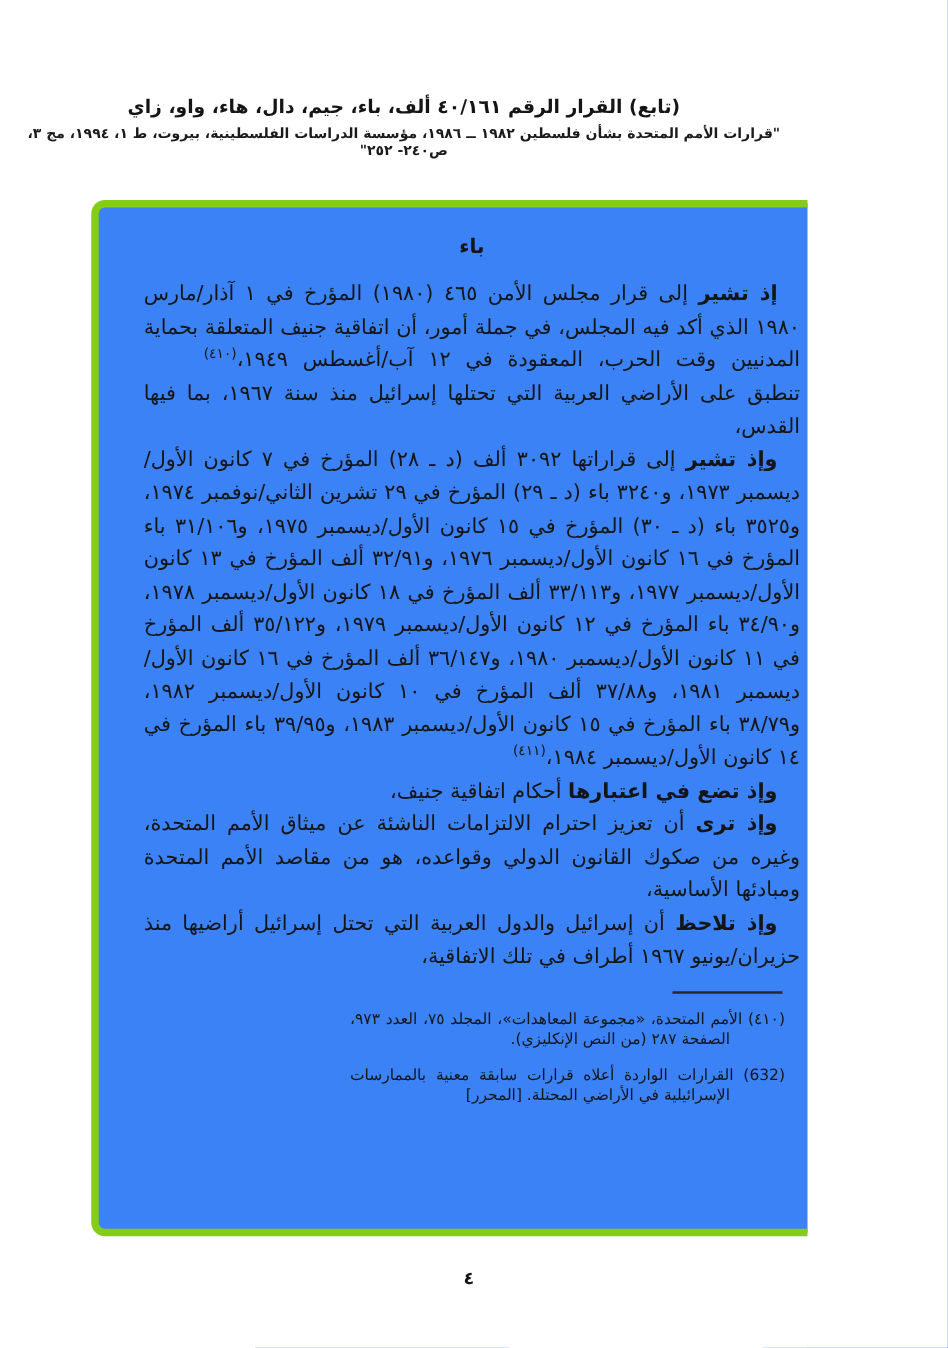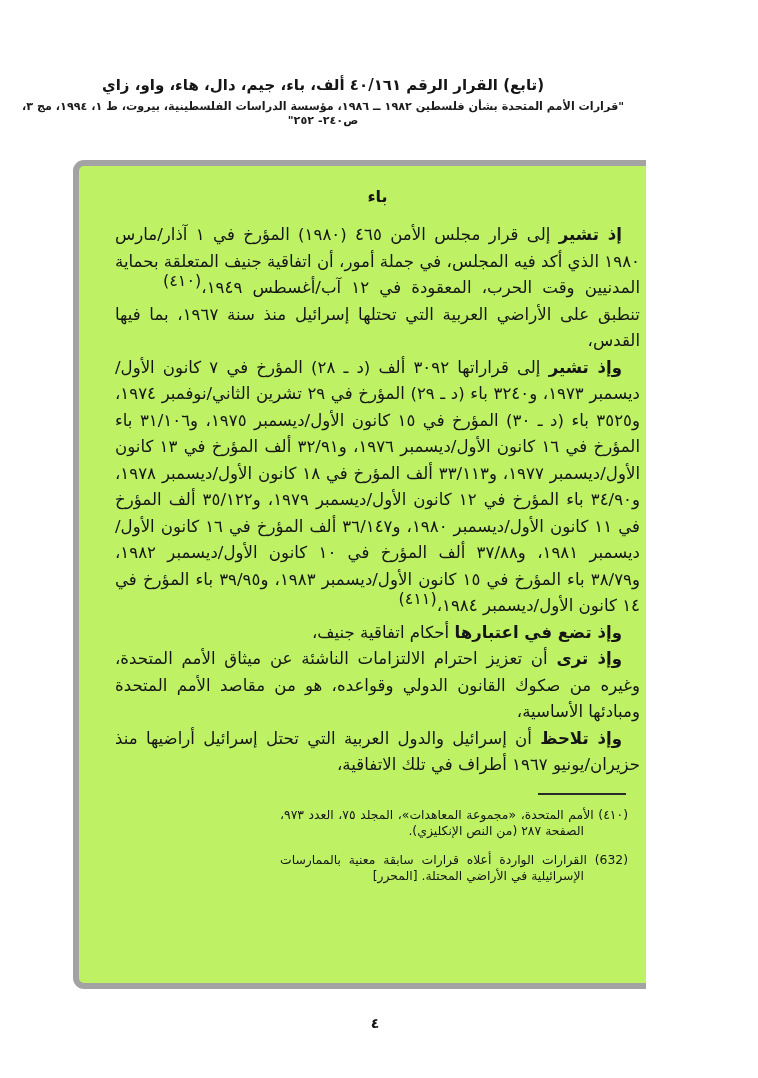--- a/index.html
+++ b/index.html
@@ -5,29 +5,29 @@
   html,body { margin:0; padding:0; background:#ffffff; }
   .page {
     position:relative; width:646px; height:1078px; background:#ffffff;
     font-family:"DejaVu Sans", sans-serif; color:#151515; overflow:hidden;
   }
   .header { text-align:center; padding-top:76px; direction:rtl; }
   .header-line1 { font-size:15px; font-weight:bold; line-height:19px; letter-spacing:0.2px; }
   .header-line2 { font-size:11.2px; font-weight:bold; line-height:14px; margin-top:5px; color:#1b1b1b; }
   .green-box {
     box-sizing:border-box; width:604px; height:829px;
-    margin:32px 0 0 73px; border:6px solid #a3a3a3; border-radius:11px;
-    background:#bef264; overflow:hidden;
+    margin:32px 0 0 73px; border:6px solid #84cc16; border-radius:11px;
+    background:#3b82f6; overflow:hidden;
   }
   .content { direction:rtl; padding:18px 31px 0 36px; text-align:justify; }
   .section-heading { text-align:center; font-weight:bold; font-size:16px; line-height:26px; margin-bottom:12px; }
   .content p { margin:0; font-size:16.6px; line-height:26.5px; text-indent:18px; }
   .opening { font-weight:bold; }
   .lead { font-weight:bold; }
-  sup.fn-ref { font-size:16px; line-height:0; vertical-align:super;margin-left:48px; }
+  sup.fn-ref { font-size:11px; line-height:0; vertical-align:super;margin-left:48px; }
   .fn-divider {
     width:88px; height:0; border-top:2px solid #2a2a2a;
     margin:14px 14px 8px auto;
   }
   .footnotes { direction:rtl; width:372px; margin-left:auto; margin-right:0; text-align:right; }
   .footnotes p {
     margin:12px; font-size:12.4px; line-height:16.5px; text-align:justify;
     padding-right:44px; text-indent:-44px;
   }
   .page-num { width:604px; margin:26px 0 0 73px; text-align:center; font-size:14px; font-weight:bold; }

